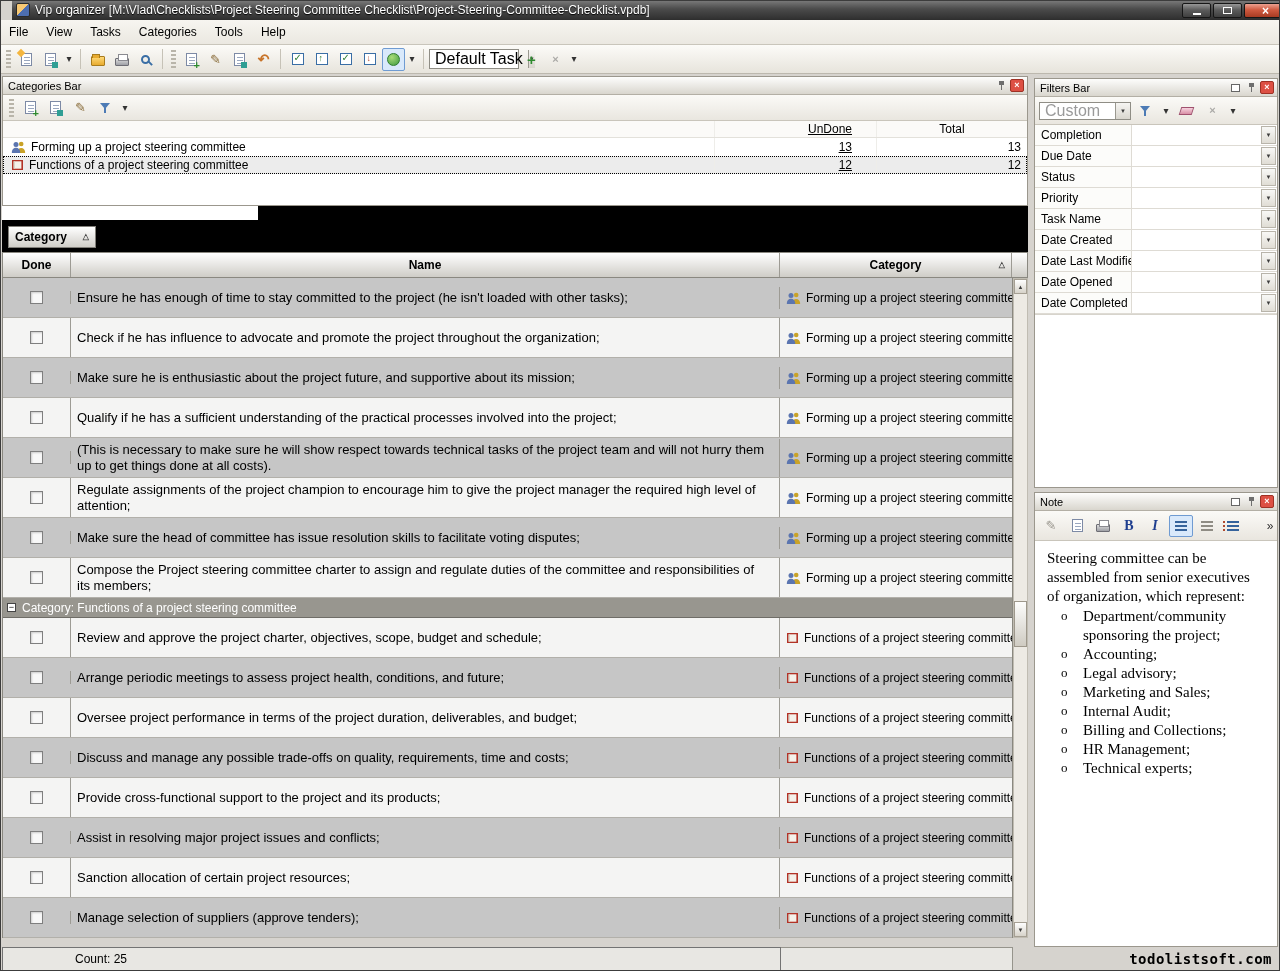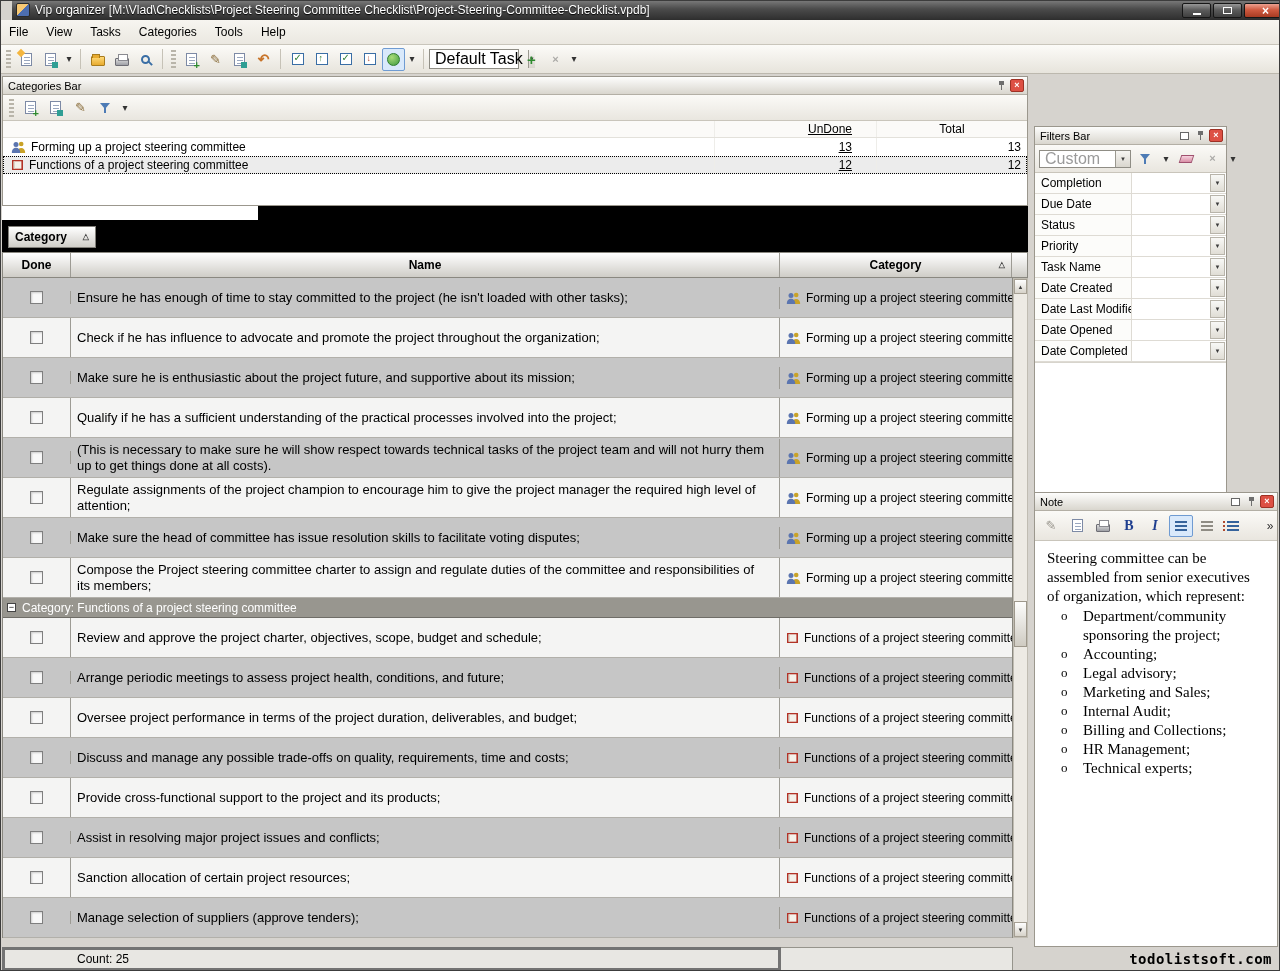--- a/index.html
+++ b/index.html
@@ -192,25 +192,25 @@
     background:#edeae4; border:1px solid #c0bcb2; }
   .sb-btn { position:absolute; left:0; width:13px; height:15px;
     background: linear-gradient(#fefefe,#d7d3ca); border:1px solid #a59f93;
     display:flex; align-items:center; justify-content:center;}
   .sb-up { top:0; } .sb-down { bottom:0; }
   .sb-thumb { position:absolute; left:0; top:322px; width:13px; height:46px;
     background: linear-gradient(#fdfdfc,#cfcbc2); border:1px solid #9d978b;}
 
   
   .grid-footer { position:absolute; left:2px; top:947px; width:1011px; height:24px; display:flex; font-size:12px;}
-  .gf-left { width:779px; background:#e8e7e3; border:3px solid #737373; display:flex; align-items:center; padding-left:72px;}
+  .gf-left { width:779px; background:#e8e7e3; border:1px solid #737373; display:flex; align-items:center; padding-left:72px;}
   .gf-right { flex:1; background:#e8e7e3; border:1px solid #96948c; border-left:none;}
 
   
-  .filters-panel { left:1034px; top:78px; width:193px; height:410px;margin-top:48px; }
+  .filters-panel { left:1034px; top:78px; width:244px; height:410px; }
   .f-toolbar { height:28px; border-bottom:1px solid #c9c5bb; background:linear-gradient(#fbfaf7,#e9e6df);
     display:flex; align-items:center; padding-left:4px; gap:3px;}
   .filter-rows { border-bottom:1px solid #d7d4cc; }
   .frow { display:flex; height:21px; border-bottom:1px solid #dedbd4; font-size:12px; align-items:stretch;}
   .f-label { width:97px; display:flex; align-items:center; padding-left:6px;
     border-right:1px solid #dedbd4; background:#fcfcfa; white-space:nowrap; overflow:hidden;}
   .f-value { flex:1; background:#fff; position:relative;}
   .f-drop { position:absolute; right:1px; top:1px; bottom:1px; width:15px;
     background: linear-gradient(#f8f8f6,#e0ddd5); border:1px solid #b8b4aa;
     display:flex; align-items:center; justify-content:center;}

